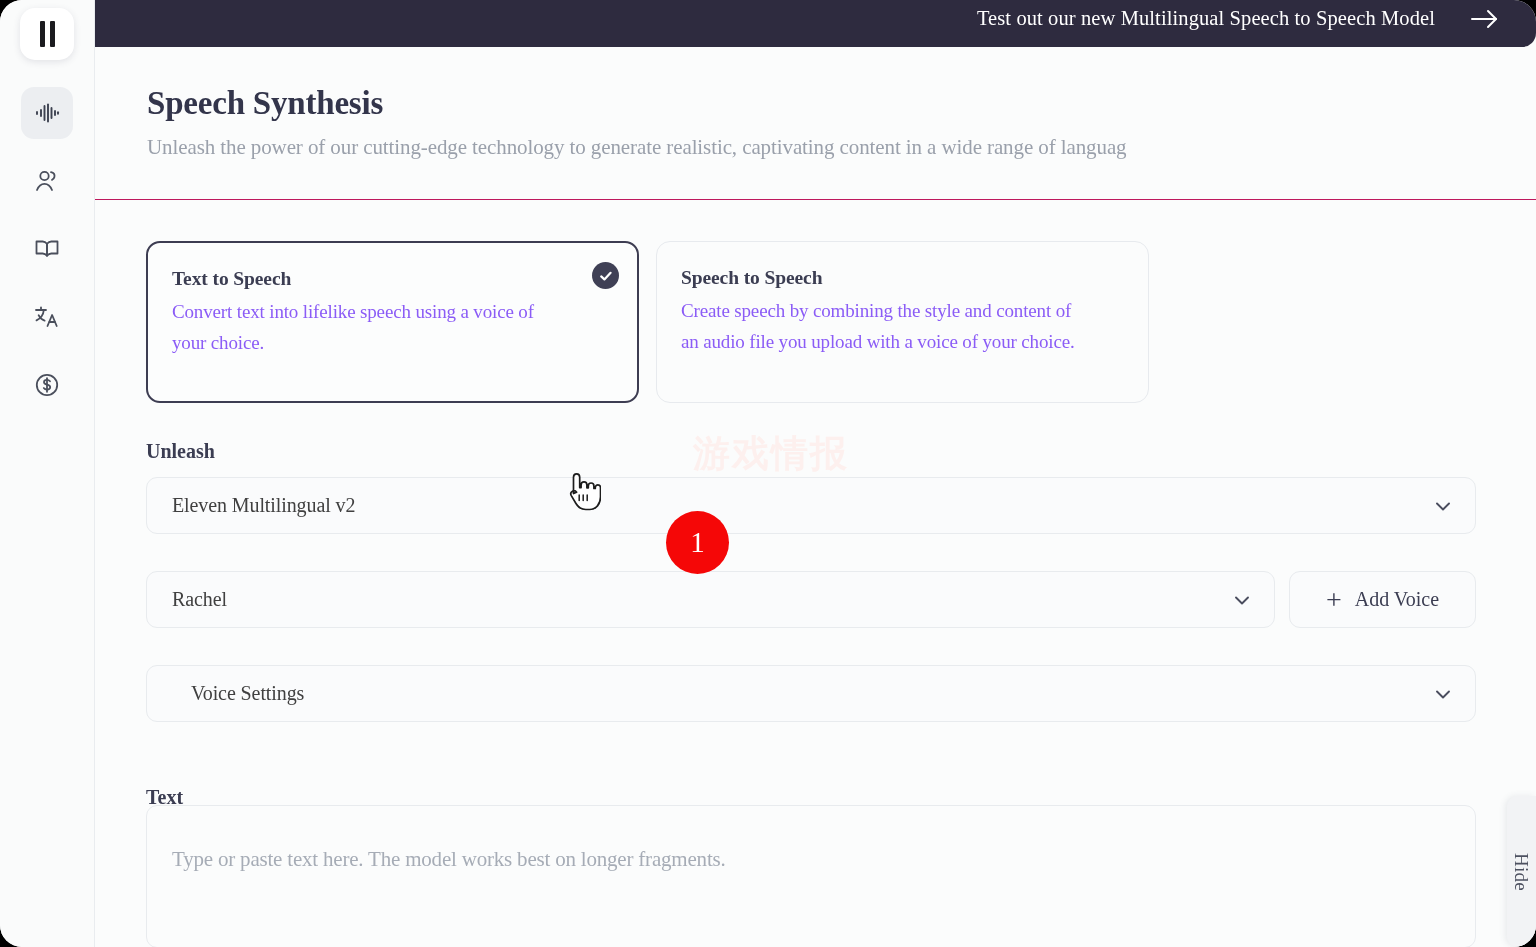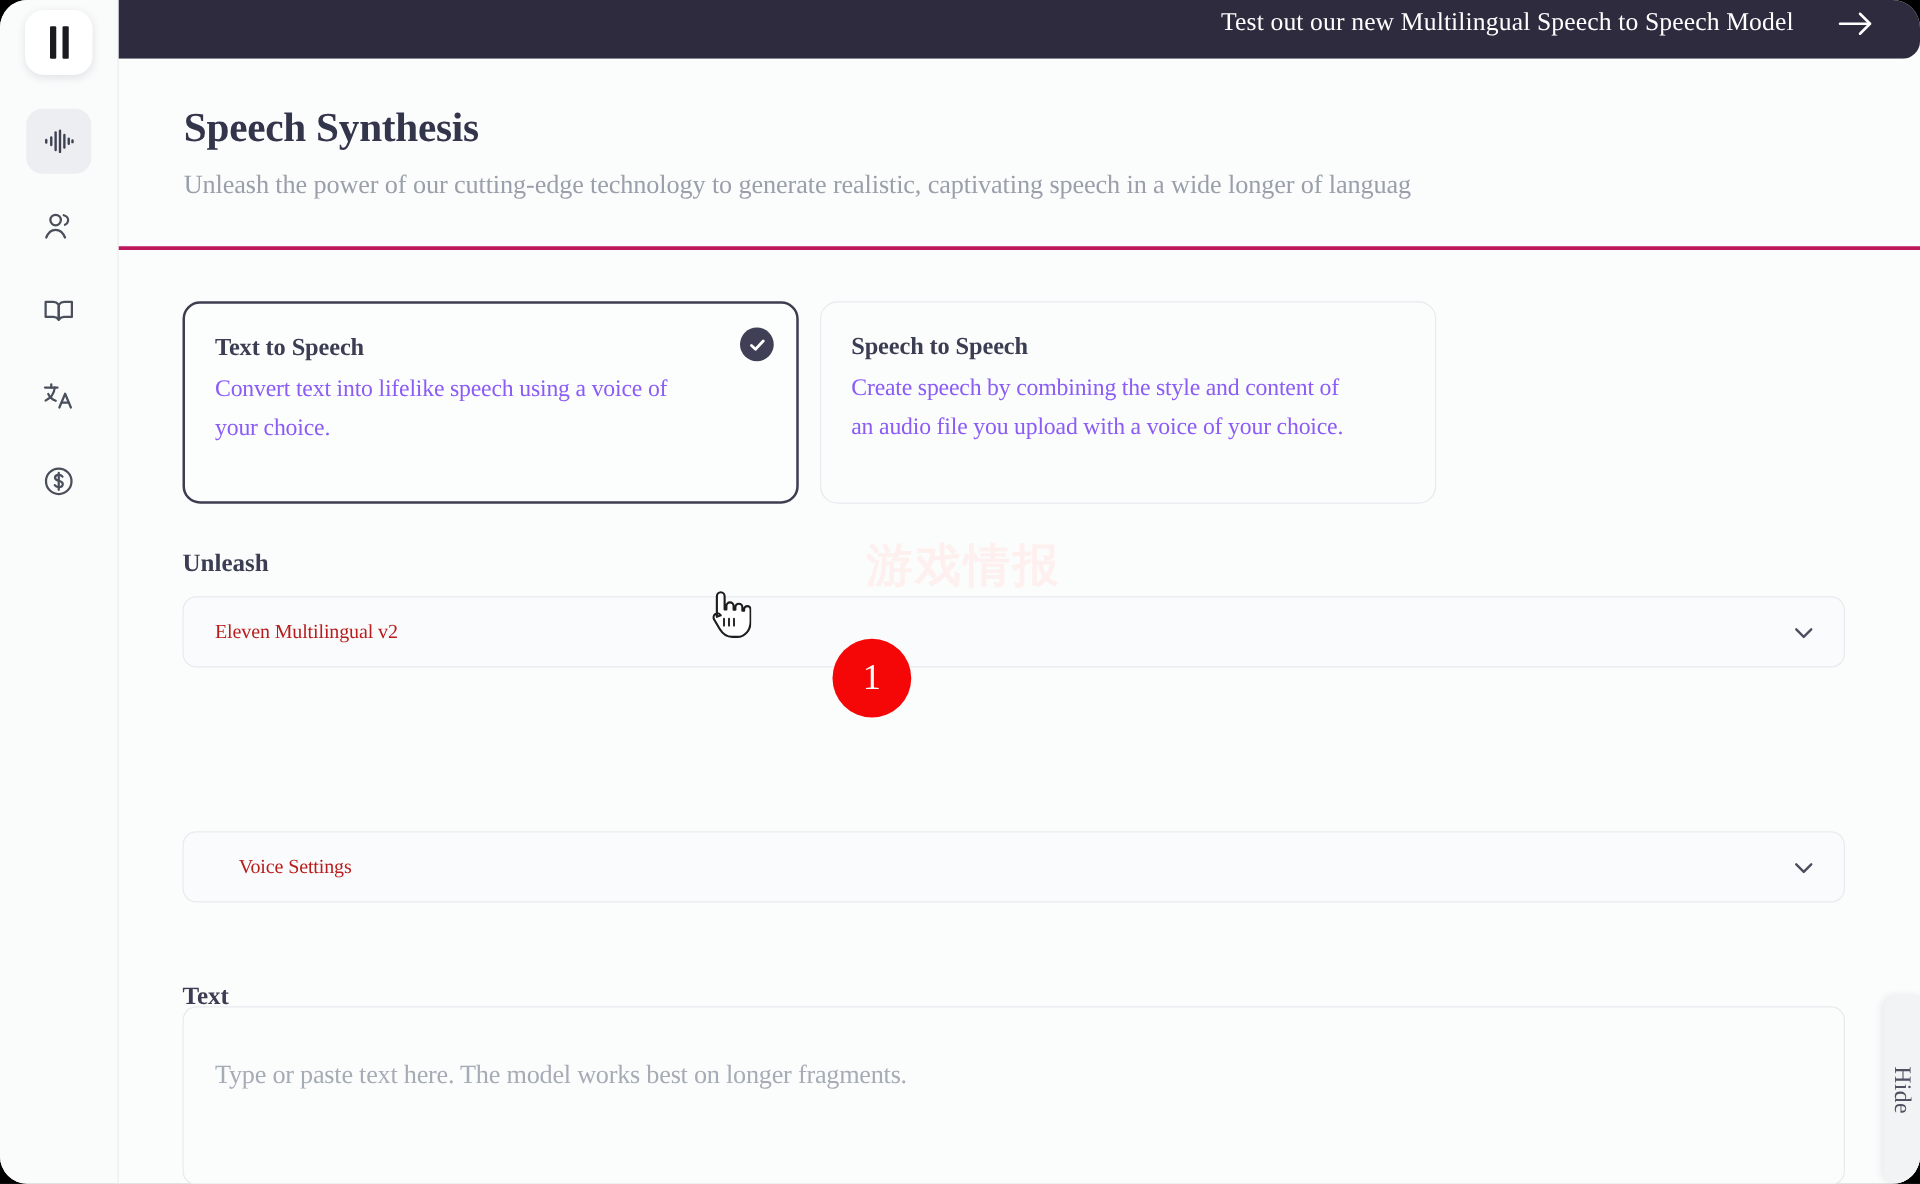--- a/index.html
+++ b/index.html
@@ -74,21 +74,21 @@
     letter-spacing: .1px;
     white-space: nowrap;
   }
   #promo-arrow { color: #ffffff; display: flex; align-items: center; }
 
   
   #page-header {
     position: absolute;
     left: 95px; top: 47px;
     width: 1441px; height: 153px;
-    border-bottom: 3px solid #be185d;
+    border-bottom: 1px solid #be185d;
     background: #fbfcfc;
     overflow: hidden;
   }
   #page-title {
     position: absolute;
     left: 52px; top: 38px;
     font-size: 33px;
     font-weight: bold;
     color: #33354b;
     letter-spacing: -.2px;
@@ -221,22 +221,22 @@
     border: 1.3px solid #e8ebee;
     border-radius: 11px;
     display: flex;
     align-items: center;
     justify-content: space-between;
     padding: 0 21px 0 25px;
     position: relative;
     z-index: 3;
   }
   .select-value {
-    font-size: 16px;
-    color: #b91c1c;
+    font-size: 20px;
+    color: #404040;
     letter-spacing: -.1px;
     text-align: center;
   }
   .chev { color: #4a4d5e; display: flex; align-items: center; }
 
   #model-select { width: 1330px; }
   #voice-select { width: 1129px; }
   #voice-settings-select { width: 1330px; padding-left: 44px; }
 
   #add-voice-button {
@@ -377,21 +377,21 @@
     <span id="promo-arrow">
       <svg width="31" height="26" viewBox="0 0 31 26" fill="none" stroke="#ffffff" stroke-width="2" stroke-linecap="round" stroke-linejoin="round">
         <line x1="3" y1="13" x2="27" y2="13"></line>
         <polyline points="19,5 27,13 19,21"></polyline>
       </svg>
     </span>
   </div>
 
   <header id="page-header">
     <h1 id="page-title">Speech Synthesis</h1>
-    <p id="page-subtitle">Unleash the power of our cutting-edge technology to generate realistic, captivating speech in a wide longer of languag</p>
+    <p id="page-subtitle">Unleash the power of our cutting-edge technology to generate realistic, captivating content in a wide range of languag</p>
   </header>
 
   <main id="content">
 
     <div id="watermark">
       <div class="wm-cn">游戏情报</div>
       <div class="wm-en">Gamedivert</div>
     </div>
 
     <div id="mode-cards">
@@ -431,20 +431,34 @@
       <div class="select-box" id="model-select">
         <span class="select-value">Eleven Multilingual v2</span>
         <span class="chev">
           <svg width="22" height="22" viewBox="0 0 22 22" fill="none" stroke="#4a4d5e" stroke-width="1.9" stroke-linecap="round" stroke-linejoin="round">
             <polyline points="5,8.5 11,14.5 17,8.5"></polyline>
           </svg>
         </span>
       </div>
     </div>
 
+    <div class="field-row" style="top:371px;">
+      <div class="select-box" id="voice-select">
+        <span class="select-value">Rachel</span>
+        <span class="chev">
+          <svg width="22" height="22" viewBox="0 0 22 22" fill="none" stroke="#4a4d5e" stroke-width="1.9" stroke-linecap="round" stroke-linejoin="round">
+            <polyline points="5,8.5 11,14.5 17,8.5"></polyline>
+          </svg>
+        </span>
+      </div>
+      <div id="add-voice-button">
+        <span id="add-voice-plus">+</span>
+        <span>Add Voice</span>
+      </div>
+    </div>
 
     <div class="field-row" style="top:465px;">
       <div class="select-box" id="voice-settings-select">
         <span class="select-value">Voice Settings</span>
         <span class="chev">
           <svg width="22" height="22" viewBox="0 0 22 22" fill="none" stroke="#4a4d5e" stroke-width="1.9" stroke-linecap="round" stroke-linejoin="round">
             <polyline points="5,8.5 11,14.5 17,8.5"></polyline>
           </svg>
         </span>
       </div>

